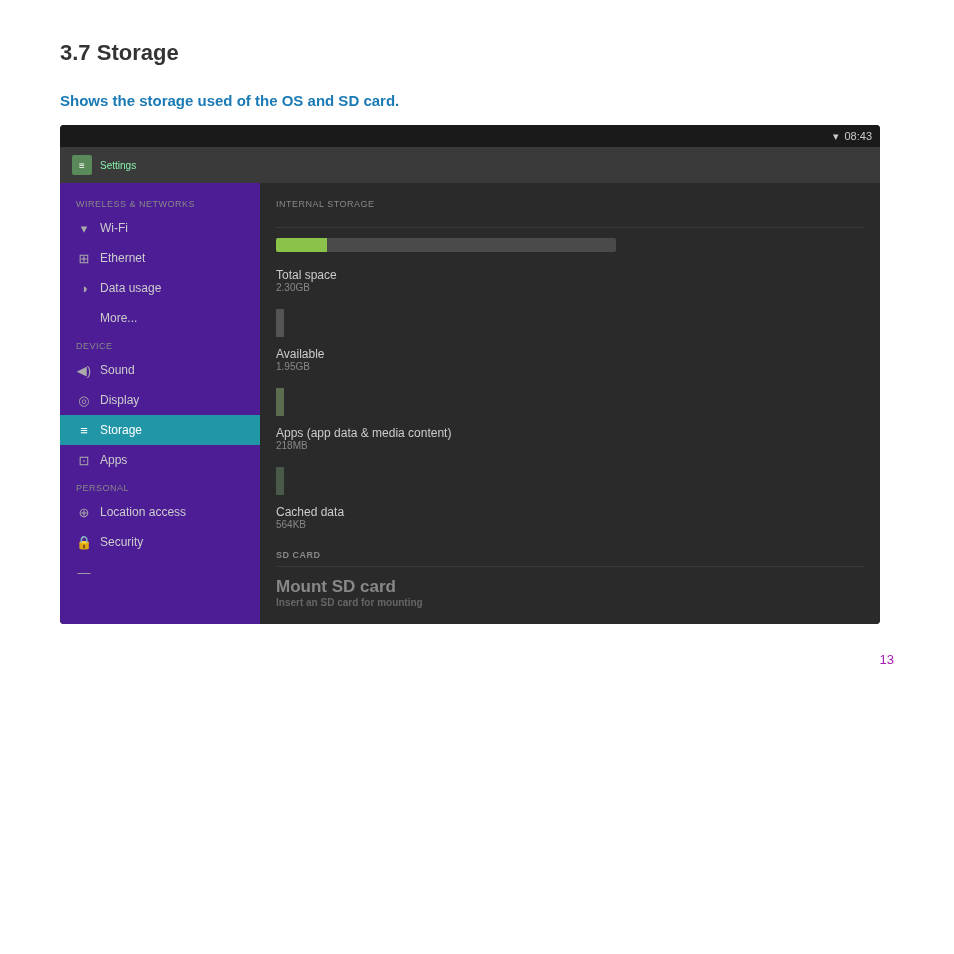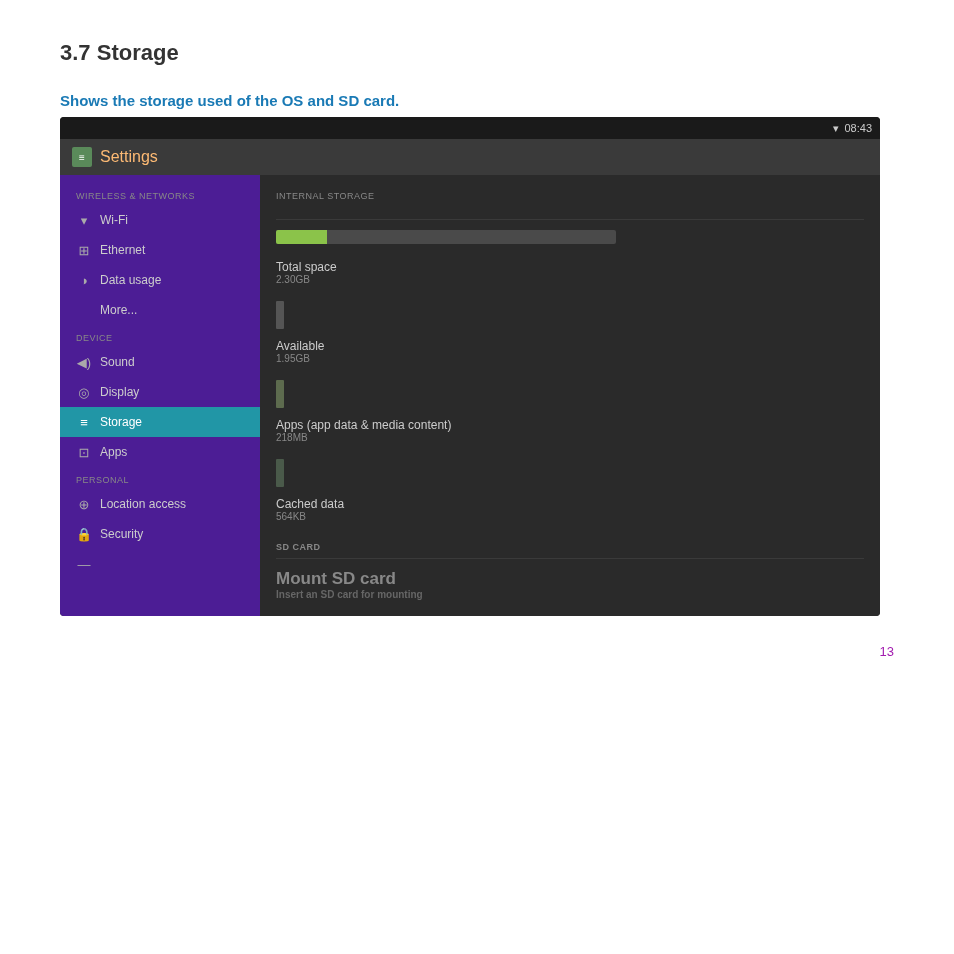--- a/index.html
+++ b/index.html
@@ -19,21 +19,21 @@
       font-size: 22px;
       font-weight: bold;
       color: #333;
       margin-bottom: 26px;
     }
 
     .section-subtitle {
       font-size: 15px;
       color: #1a7ab5;
       font-weight: bold;
-      margin-bottom: 8px;
+      margin-bottom: 16px;
     }
 
     
     .screenshot {
       width: 820px;
       background: #2a2a2a;
       border-radius: 4px;
       overflow: hidden;
       position: relative;
     }
@@ -70,22 +70,22 @@
       width: 20px;
       height: 20px;
       background: #5a8a5a;
       border-radius: 2px;
       display: flex;
       align-items: center;
       justify-content: center;
     }
 
     .app-bar-title {
-      color: #fdba74;
-      font-size: 16px;
+      color: #86efac;
+      font-size: 10px;
     }
 
     
     .main-layout {
       display: flex;
       height: calc(100% - 58px);
     }
 
     
     .sidebar {

